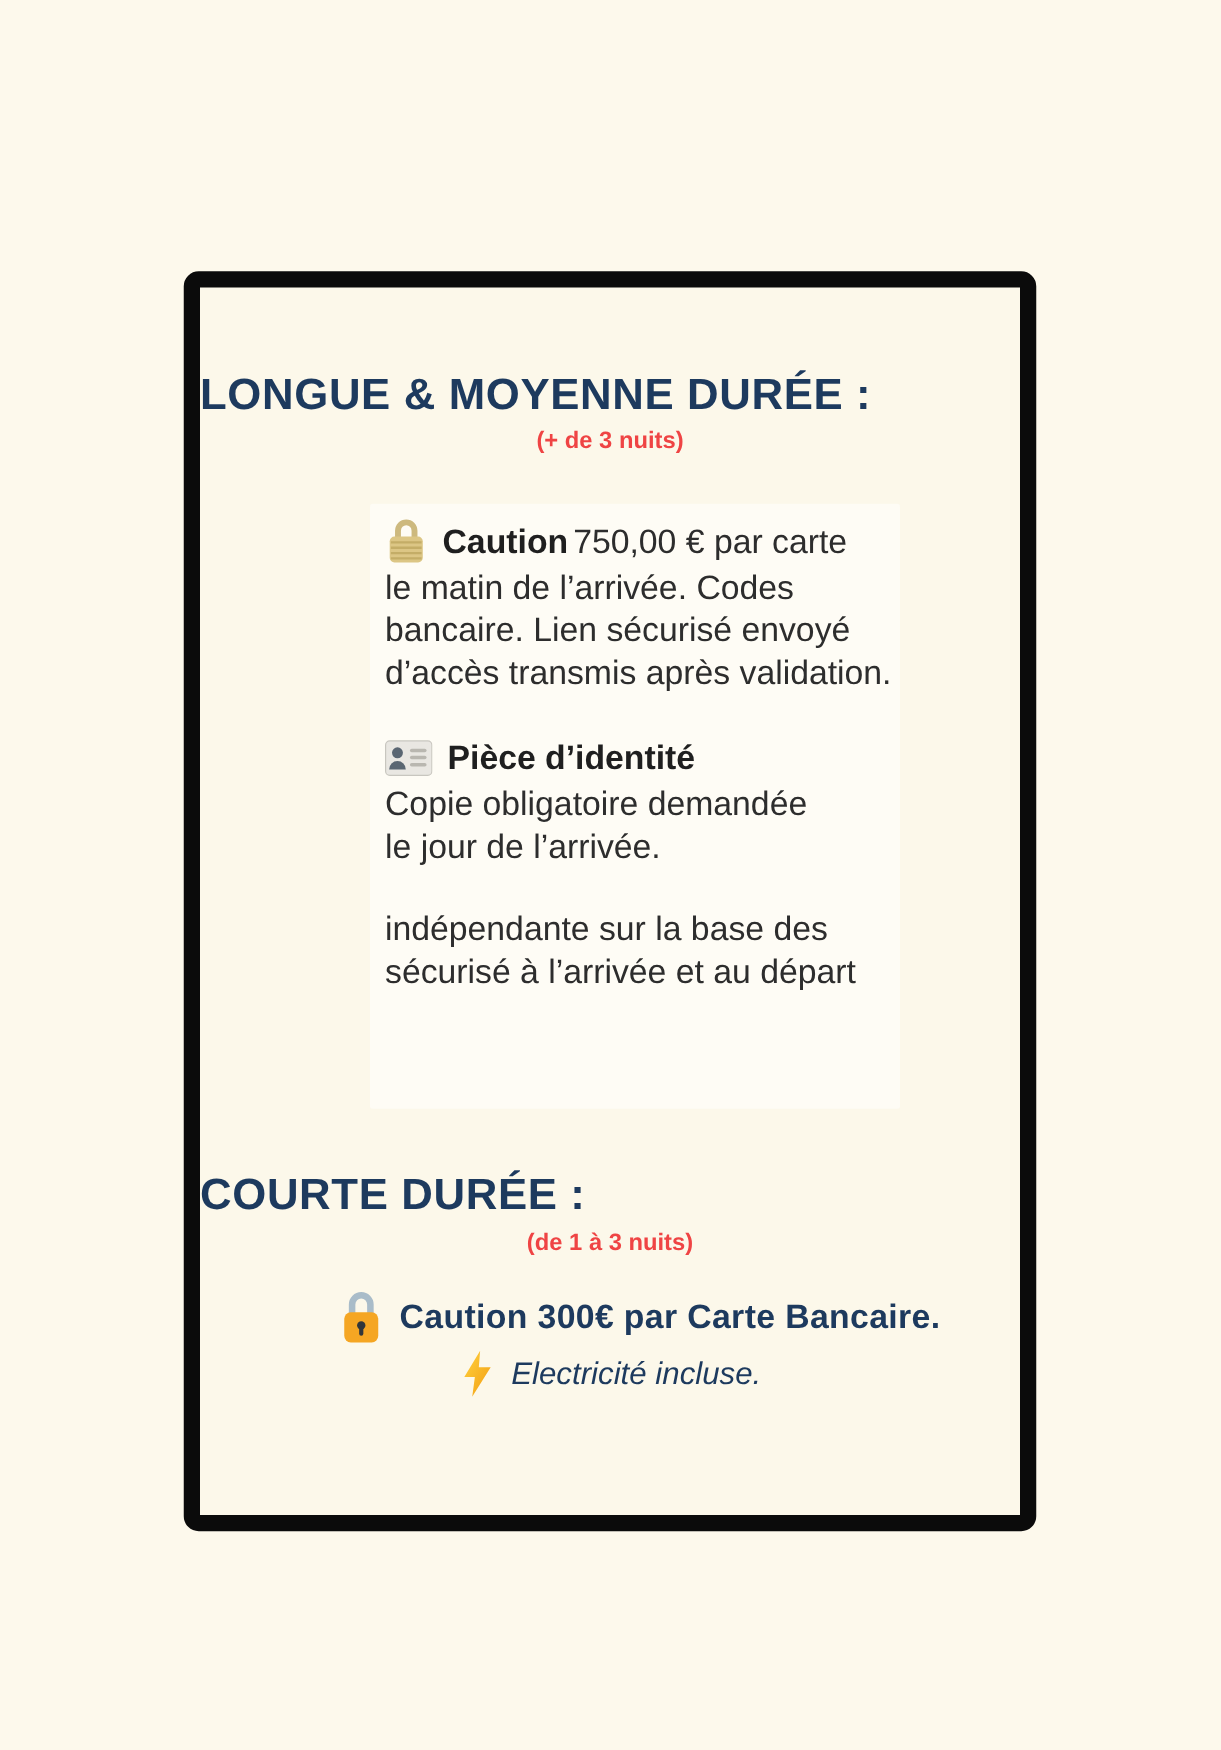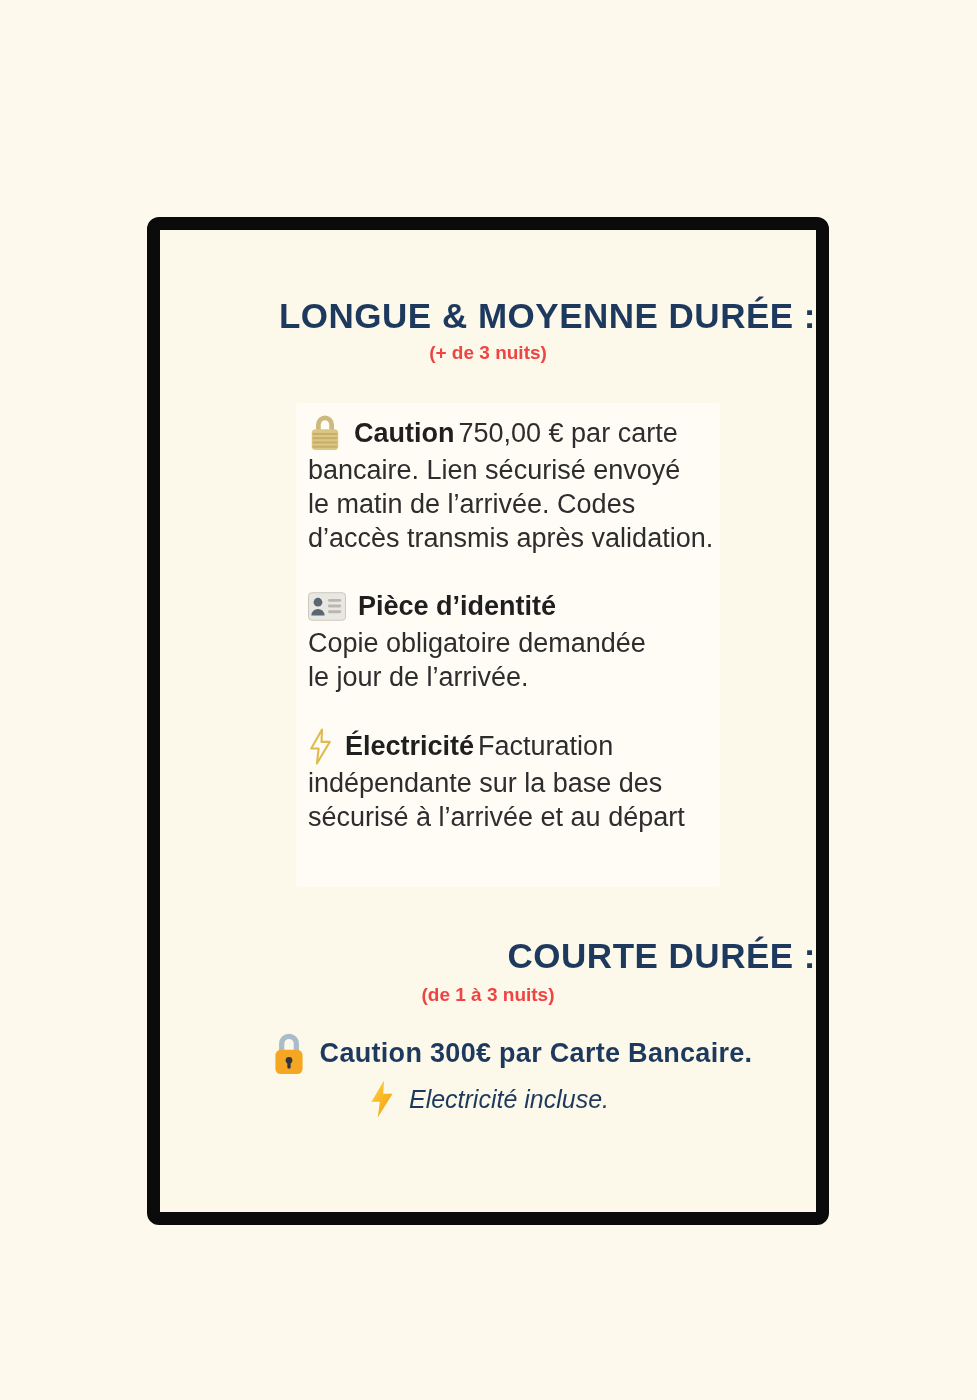--- a/index.html
+++ b/index.html
@@ -41,26 +41,25 @@
     height: 1008px;
     border: 13px solid #0b0b0b;
     border-radius: 12px;
     background: #fcf8ea;
   }
 
   .h-main {
     position: absolute;
     left: 0;
     width: 100%;
-    text-align: right;
+    text-align: left;
     color: #1d3a5e;
     font-weight: 800;
     font-size: 35px;
     letter-spacing: 0.5px;
-    padding-left: 43px;
   }
   .h-sub {
     position: absolute;
     left: 0;
     width: 100%;
     text-align: center;
     color: #ef4444;
     font-weight: 700;
     font-size: 19px;
   }
@@ -146,22 +145,22 @@
             <path d="M11 19 v-7 a7 7 0 0 1 14 0 v7" fill="none" stroke="#cdb97e" stroke-width="5"></path>
             <rect x="4" y="17" width="28" height="22" rx="4" fill="#dcc685"></rect>
             <line x1="5" y1="22" x2="31" y2="22" stroke="#c4ad67" stroke-width="2"></line>
             <line x1="5" y1="26.5" x2="31" y2="26.5" stroke="#c4ad67" stroke-width="2"></line>
             <line x1="5" y1="31" x2="31" y2="31" stroke="#c4ad67" stroke-width="2"></line>
             <line x1="5" y1="35.5" x2="31" y2="35.5" stroke="#c4ad67" stroke-width="2"></line>
           </svg>
         </span>
         <span><b>Caution</b><span class="rest">750,00 € par carte</span></span>
       </div>
+      <div>le matin de l’arrivée. Codes</div>
       <div>bancaire. Lien sécurisé envoyé</div>
-      <div>le matin de l’arrivée. Codes</div>
       <div>d’accès transmis après validation.</div>
     </div>
 
     <div class="item item-identity">
       <div class="first-line">
         <span class="inline-icon">
           <svg viewBox="0 0 40 30" width="38" height="29">
             <rect x="0.5" y="0.5" width="39" height="29" rx="3.5" fill="#e9e7e2" stroke="#c8c6bf"></rect>
             <circle cx="10.5" cy="10.5" r="4.6" fill="#5a6672"></circle>
             <path d="M3.5 24.5 a7 7 0 0 1 14 0 Z" fill="#5a6672"></path>
@@ -170,28 +169,20 @@
             <rect x="21" y="19" width="14" height="3" rx="1.5" fill="#b9b7b0"></rect>
           </svg>
         </span>
         <span><b>Pièce d’identité</b></span>
       </div>
       <div>Copie obligatoire demandée</div>
       <div>le jour de l’arrivée.</div>
     </div>
 
     <div class="item item-electric">
-      <div class="first-line">
-        <span class="inline-icon">
-          <svg viewBox="0 0 24 36" width="25" height="37">
-            <path d="M13.5 1.5 L3 20 h7.2 L8.5 34.5 L21 13.5 h-8 Z" fill="none" stroke="#e0ba4e" stroke-width="2" stroke-linejoin="round"></path>
-          </svg>
-        </span>
-        <span><b>Électricité</b><span class="rest">Facturation</span></span>
-      </div>
       <div>indépendante sur la base des</div>
       <div>sécurisé à l’arrivée et au départ</div>
     </div>
 
     <div class="h-main h-court">COURTE DURÉE :</div>
     <div class="h-sub h-court-sub">(de 1 à 3 nuits)</div>
 
     <div class="centered-line caution-short">
       <span class="inline-icon">
         <svg viewBox="0 0 36 44" width="38" height="46">

